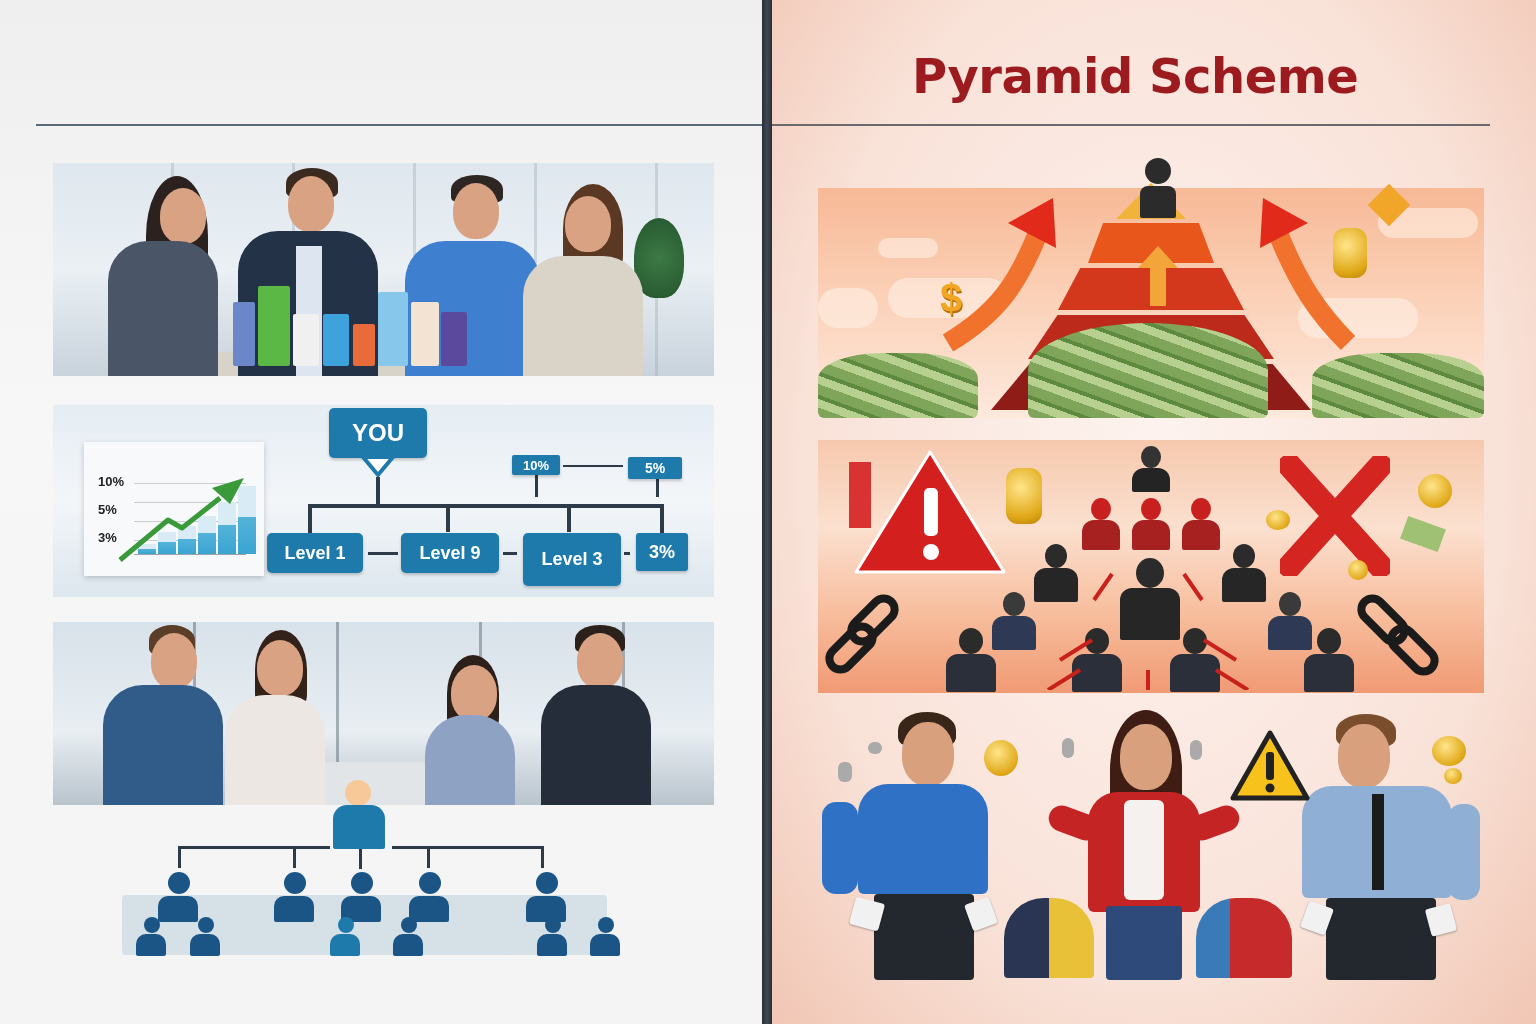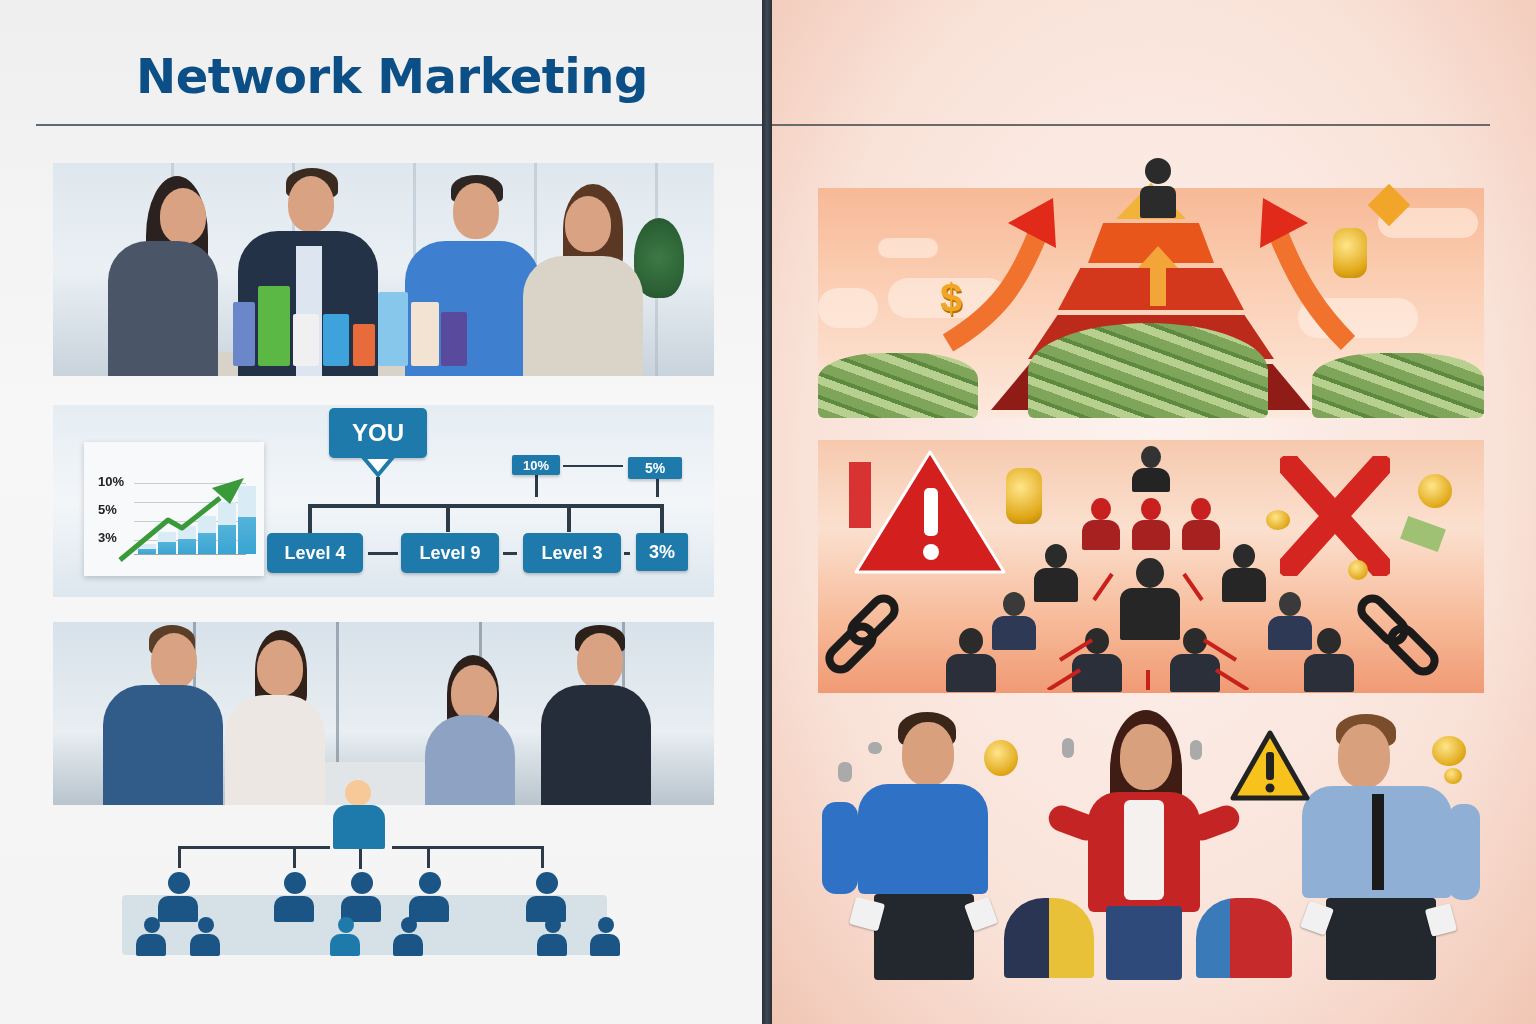--- a/index.html
+++ b/index.html
@@ -84,21 +84,20 @@
     .human .torso { position:absolute; border-radius: 30px 30px 6px 6px; }
     .human .legs { position:absolute; border-radius: 4px; }
     .human .arm { position:absolute; border-radius: 14px; }
     .pocket { position:absolute; background:#f1f1f1; border-radius: 3px; box-shadow: 0 1px 2px rgba(0,0,0,.3); }
     .yellow-warn { position:absolute; }
   </style>
 </head>
 <body>
 
 <div class="half left-half">
-  <div class="title title-left">Network Marketing</div>
   <div class="rule rule-left"></div>
 </div>
 
 <div class="panel meeting">
   <div class="window-grid"></div>
   <div class="plant"></div>
   <div class="table-top"></div>
 
   <div class="person" style="left:55px;width:110px;height:200px;">
     <div class="hair" style="left:38px;top:0;width:62px;height:120px;background:#2b2220;"></div>
@@ -168,25 +167,25 @@
   <div class="line" style="left:393px;top:99px;width:4px;height:28px;"></div>
   <div class="line" style="left:514px;top:99px;width:4px;height:28px;"></div>
   <div class="line" style="left:607px;top:99px;width:4px;height:30px;"></div>
   <div class="line" style="left:482px;top:70px;width:3px;height:22px;"></div>
   <div class="line" style="left:603px;top:72px;width:3px;height:20px;"></div>
 
   <div class="box" style="left:459px;top:50px;width:48px;height:20px;font-size:13px;border-radius:2px;">10%</div>
   <div class="line" style="left:510px;top:60px;width:60px;height:2px;"></div>
   <div class="box" style="left:575px;top:52px;width:54px;height:22px;font-size:14px;border-radius:2px;">5%</div>
 
-  <div class="box" style="left:214px;top:128px;width:96px;height:40px;font-size:18px;">Level 4</div>
+  <div class="box" style="left:214px;top:128px;width:96px;height:40px;font-size:18px;">Level 1</div>
   <div class="line" style="left:315px;top:147px;width:30px;height:3px;"></div>
   <div class="box" style="left:348px;top:128px;width:98px;height:40px;font-size:18px;">Level 9</div>
   <div class="line" style="left:450px;top:147px;width:14px;height:3px;"></div>
-  <div class="box" style="left:470px;top:128px;width:98px;height:40px;font-size:18px;">Level 3</div>
+  <div class="box" style="left:470px;top:128px;width:98px;height:53px;font-size:18px;">Level 3</div>
   <div class="line" style="left:571px;top:147px;width:6px;height:3px;"></div>
   <div class="box" style="left:583px;top:128px;width:52px;height:38px;font-size:18px;border-radius:3px;">3%</div>
 </div>
 
 <div class="panel office">
   <div class="window-grid"></div>
   <div style="position:absolute;left:230px;top:140px;width:180px;height:45px;background:#e1e5e8;"></div>
   <div class="person" style="left:50px;width:120px;height:180px;">
     <div class="hair" style="left:46px;top:0;width:46px;height:30px;background:#5b3e28;"></div>
     <div class="head" style="left:48px;top:8px;"></div>
@@ -264,20 +263,21 @@
     </div>
   <div class="icon-person" style="left:490px;top:112px;">
       <div class="h" style="left:8px;top:0;width:16px;height:16px;"></div>
       <div class="b" style="left:0;top:17px;width:30px;height:22px;"></div>
     </div>
 </div>
 
 <div class="divider"></div>
 
 <div class="half right-half">
+  <div class="title title-right">Pyramid Scheme</div>
   <div class="rule rule-right"></div>
 </div>
 
 <div class="panel pyr">
   <div class="cloud" style="left:60px;top:50px;width:60px;height:20px;"></div>
   <div class="cloud" style="left:70px;top:90px;width:120px;height:40px;"></div>
   <div class="cloud" style="left:0;top:100px;width:60px;height:40px;"></div>
   <div class="cloud" style="left:480px;top:110px;width:120px;height:40px;"></div>
   <div class="cloud" style="left:560px;top:20px;width:100px;height:30px;"></div>
 

